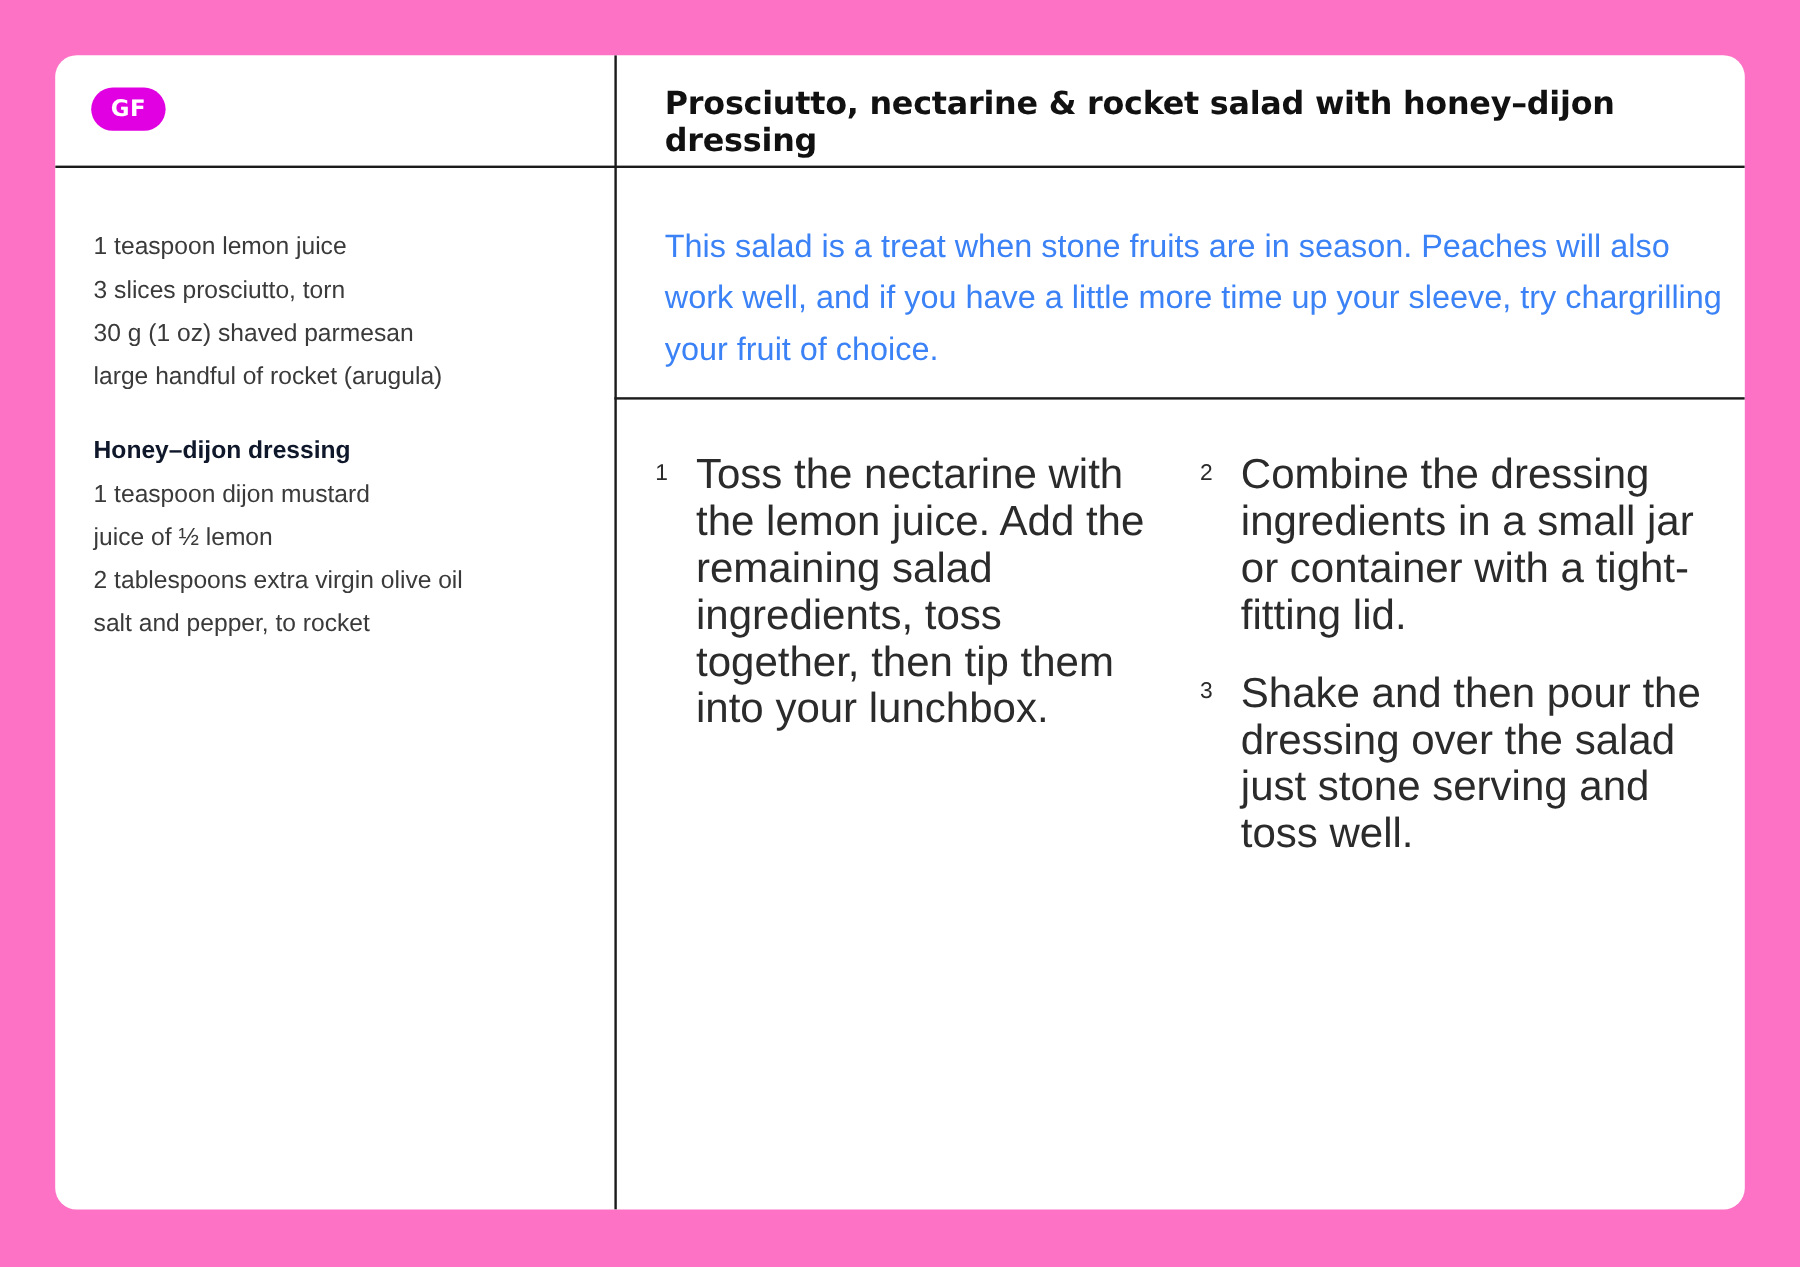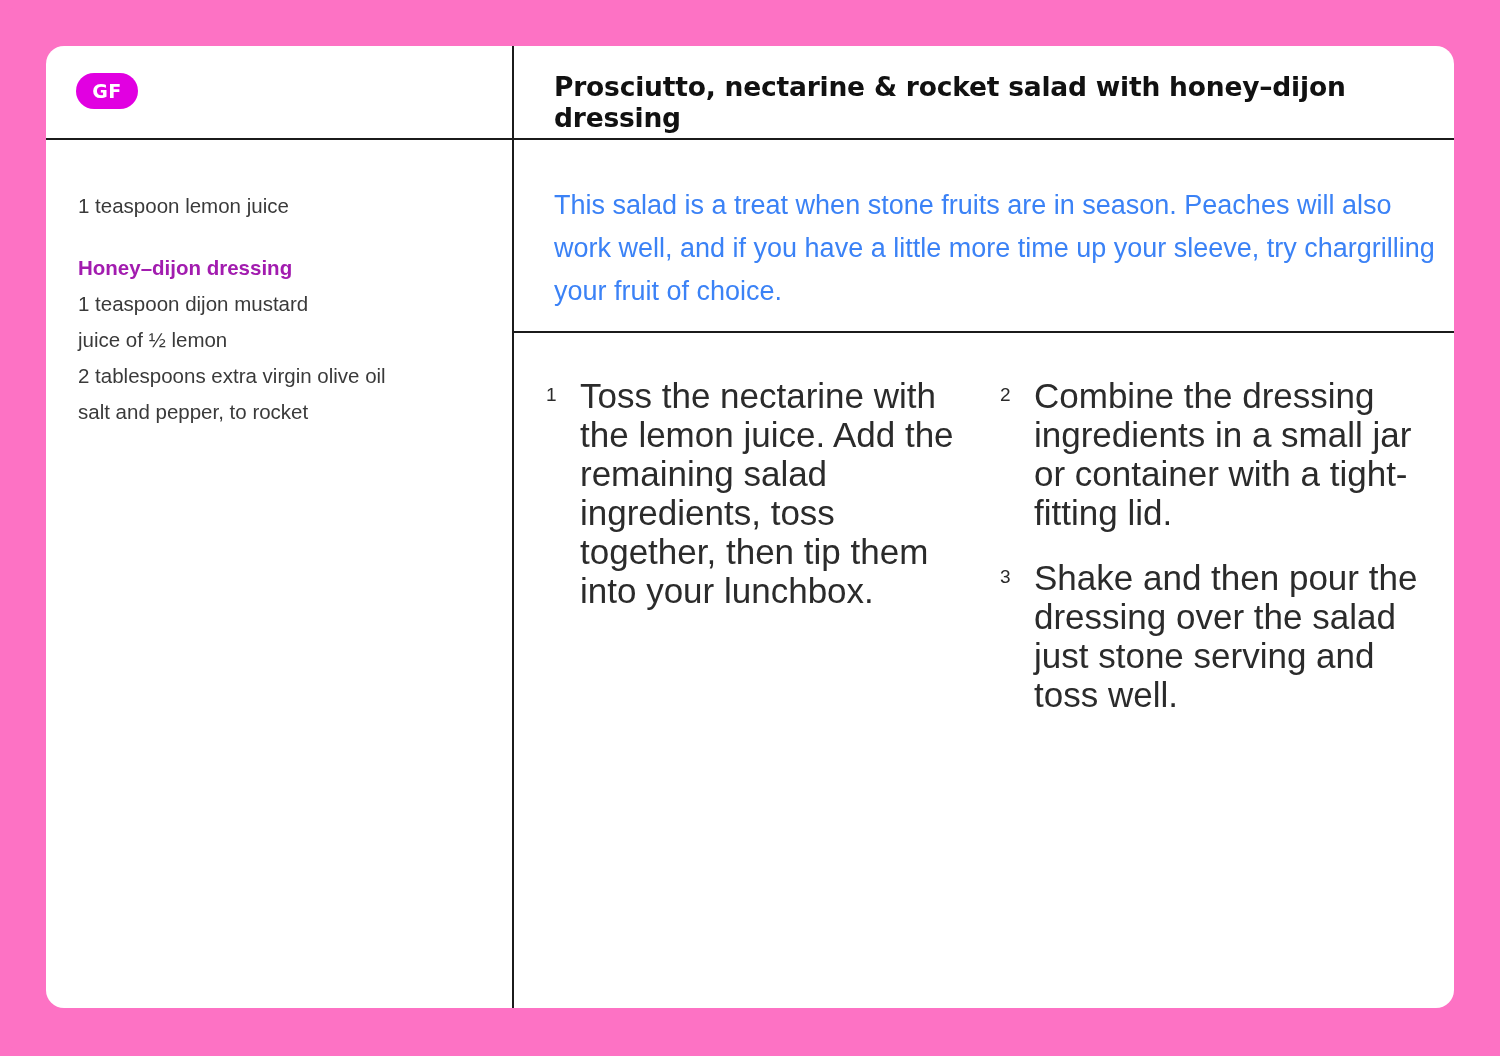--- a/index.html
+++ b/index.html
@@ -117,21 +117,21 @@
     font-size: 20.5px;
     line-height: 36px;
     font-family: "Liberation Sans", sans-serif;
   }
   .ingredients .line {
     white-space: nowrap;
   }
   .sub-head {
     margin-top: 26px;
     font-weight: bold;
-    color: #a21caf;
+    color: #0f172a;
   }
 
   .intro {
     position: absolute;
     left: 508px;
     top: 138px;
     width: 900px;
     font-size: 27px;
     line-height: 43px;
     color: #3b82f6;
@@ -182,20 +182,23 @@
     <div class="h-divider-header"></div>
     <div class="h-divider-intro"></div>
     <div class="v-divider"></div>
 
     <div class="badge">GF</div>
 
     <div class="title">Prosciutto, nectarine &amp; rocket salad with honey–dijon dressing</div>
 
     <div class="ingredients">
       <div class="line">1 teaspoon lemon juice</div>
+      <div class="line">3 slices prosciutto, torn</div>
+      <div class="line">30 g (1 oz) shaved parmesan</div>
+      <div class="line">large handful of rocket (arugula)</div>
 
       <div class="line sub-head">Honey–dijon dressing</div>
 
       <div class="line">1 teaspoon dijon mustard</div>
       <div class="line">juice of ½ lemon</div>
       <div class="line">2 tablespoons extra virgin olive oil</div>
       <div class="line">salt and pepper, to rocket</div>
     </div>
 
     <div class="intro">This salad is a treat when stone fruits are in season. Peaches will also work well, and if you have a little more time up your sleeve, try chargrilling your fruit of choice.</div>

